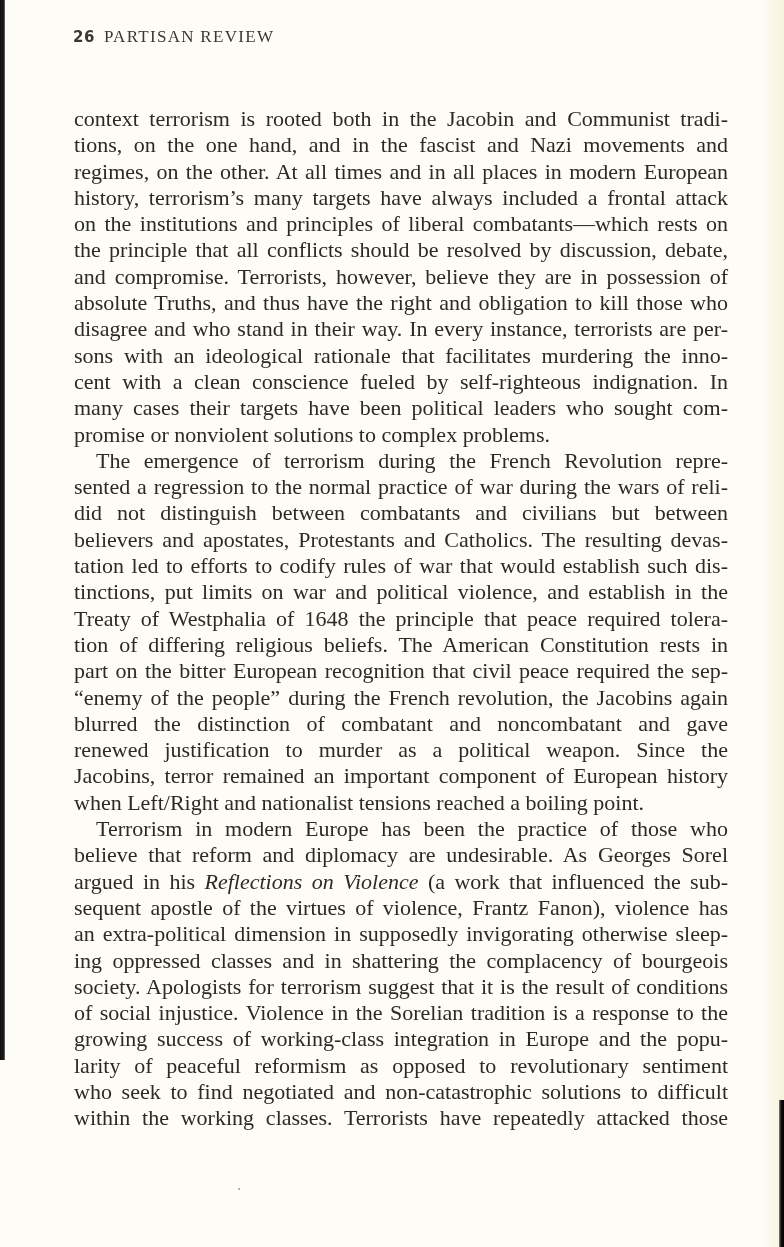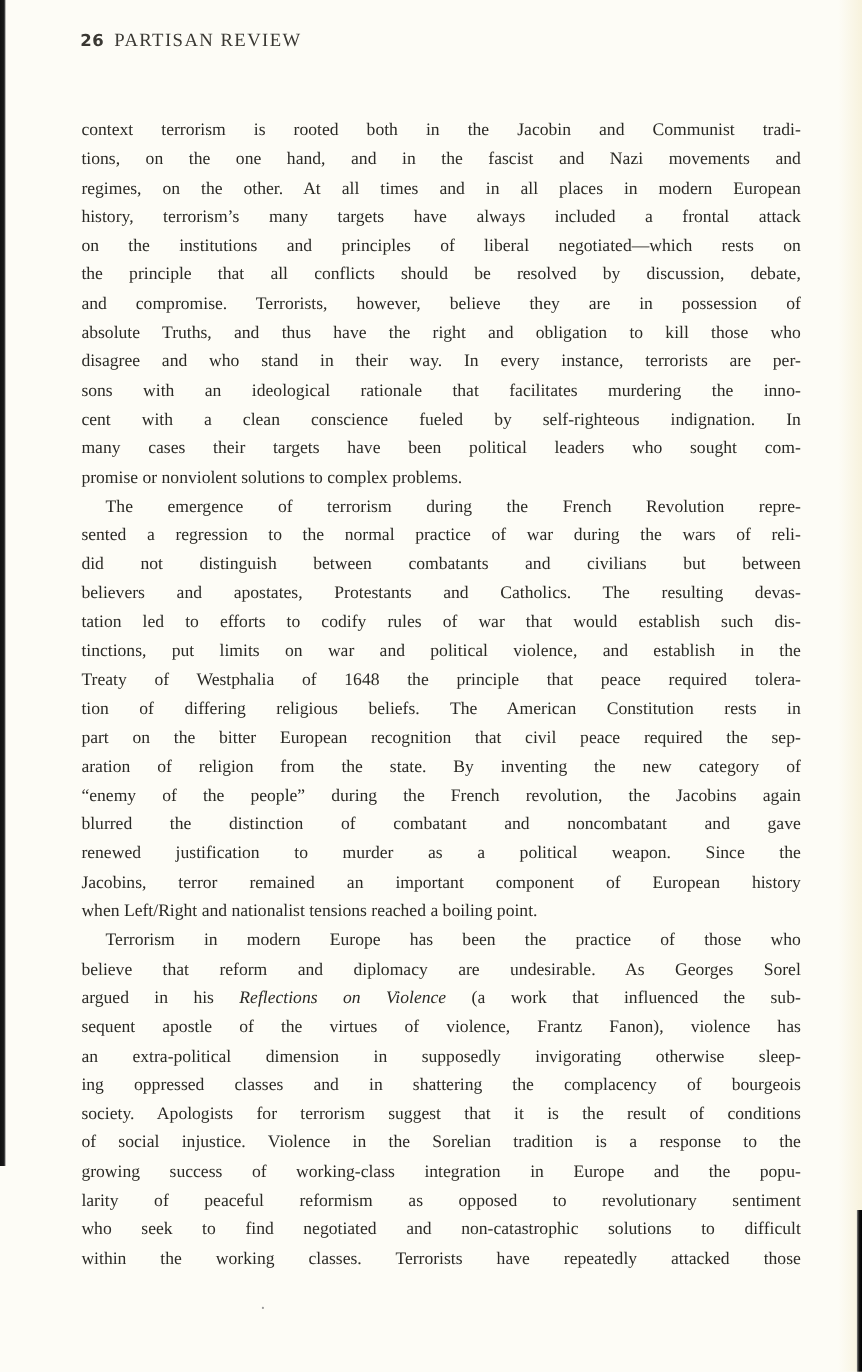--- a/index.html
+++ b/index.html
@@ -53,21 +53,21 @@
       font-weight: bold;
       font-size: 15px;
       letter-spacing: 0.5px;
       margin-right: 9px;
     }
     .body-text {
       position: absolute;
       left: 74px;
       top: 106px;
       width: 654px;
-      font-size: 16px;
+      font-size: 22px;
       line-height: 26.3px;
     }
     .line {
       display: block;
       white-space: nowrap;
       text-align: justify;
       text-align-last: justify;
       height: 26.3px;
     }
     .line.last {
@@ -99,42 +99,41 @@
   <span class="page-num">26</span><span class="journal-title">PARTISAN REVIEW</span>
 </div>
 
 <div class="body-text">
 
   <div>
     <span class="line">context terrorism is rooted both in the Jacobin and Communist tradi-</span>
     <span class="line">tions, on the one hand, and in the fascist and Nazi movements and</span>
     <span class="line">regimes, on the other. At all times and in all places in modern European</span>
     <span class="line">history, terrorism’s many targets have always included a frontal attack</span>
-    <span class="line">on the institutions and principles of liberal negotiated—which rests on</span>
+    <span class="line">on the institutions and principles of liberal combatants—which rests on</span>
     <span class="line">the principle that all conflicts should be resolved by discussion, debate,</span>
     <span class="line">and compromise. Terrorists, however, believe they are in possession of</span>
     <span class="line">absolute Truths, and thus have the right and obligation to kill those who</span>
     <span class="line">disagree and who stand in their way. In every instance, terrorists are per-</span>
     <span class="line">sons with an ideological rationale that facilitates murdering the inno-</span>
     <span class="line">cent with a clean conscience fueled by self-righteous indignation. In</span>
     <span class="line">many cases their targets have been political leaders who sought com-</span>
     <span class="line last">promise or nonviolent solutions to complex problems.</span>
   </div>
 
   <div>
     <span class="line indent">The emergence of terrorism during the French Revolution repre-</span>
     <span class="line">sented a regression to the normal practice of war during the wars of reli-</span>
     <span class="line">did not distinguish between combatants and civilians but between</span>
     <span class="line">believers and apostates, Protestants and Catholics. The resulting devas-</span>
     <span class="line">tation led to efforts to codify rules of war that would establish such dis-</span>
     <span class="line">tinctions, put limits on war and political violence, and establish in the</span>
     <span class="line">Treaty of Westphalia of 1648 the principle that peace required tolera-</span>
     <span class="line">tion of differing religious beliefs. The American Constitution rests in</span>
     <span class="line">part on the bitter European recognition that civil peace required the sep-</span>
-    <span class="line">aration of religion from the state. By inventing the new category of</span>
     <span class="line">“enemy of the people” during the French revolution, the Jacobins again</span>
     <span class="line">blurred the distinction of combatant and noncombatant and gave</span>
     <span class="line">renewed justification to murder as a political weapon. Since the</span>
     <span class="line">Jacobins, terror remained an important component of European history</span>
     <span class="line last">when Left/Right and nationalist tensions reached a boiling point.</span>
   </div>
 
   <div>
     <span class="line indent">Terrorism in modern Europe has been the practice of those who</span>
     <span class="line">believe that reform and diplomacy are undesirable. As Georges Sorel</span>

